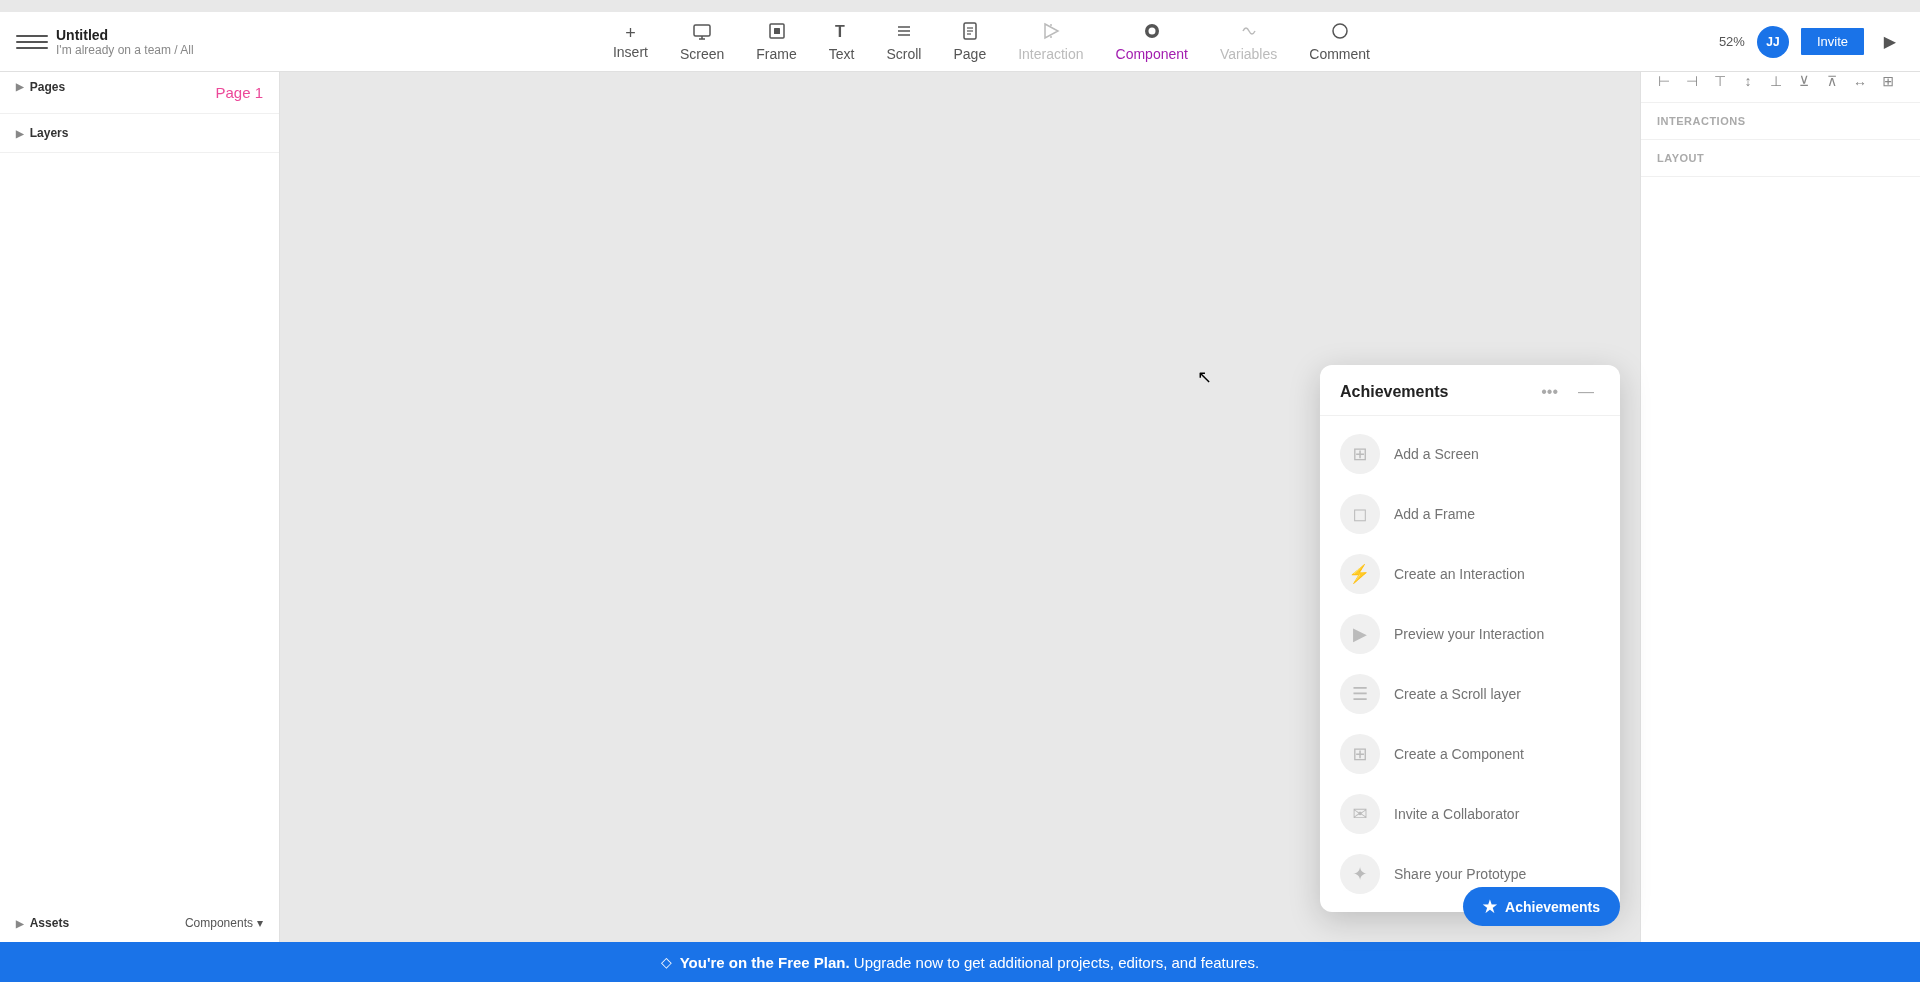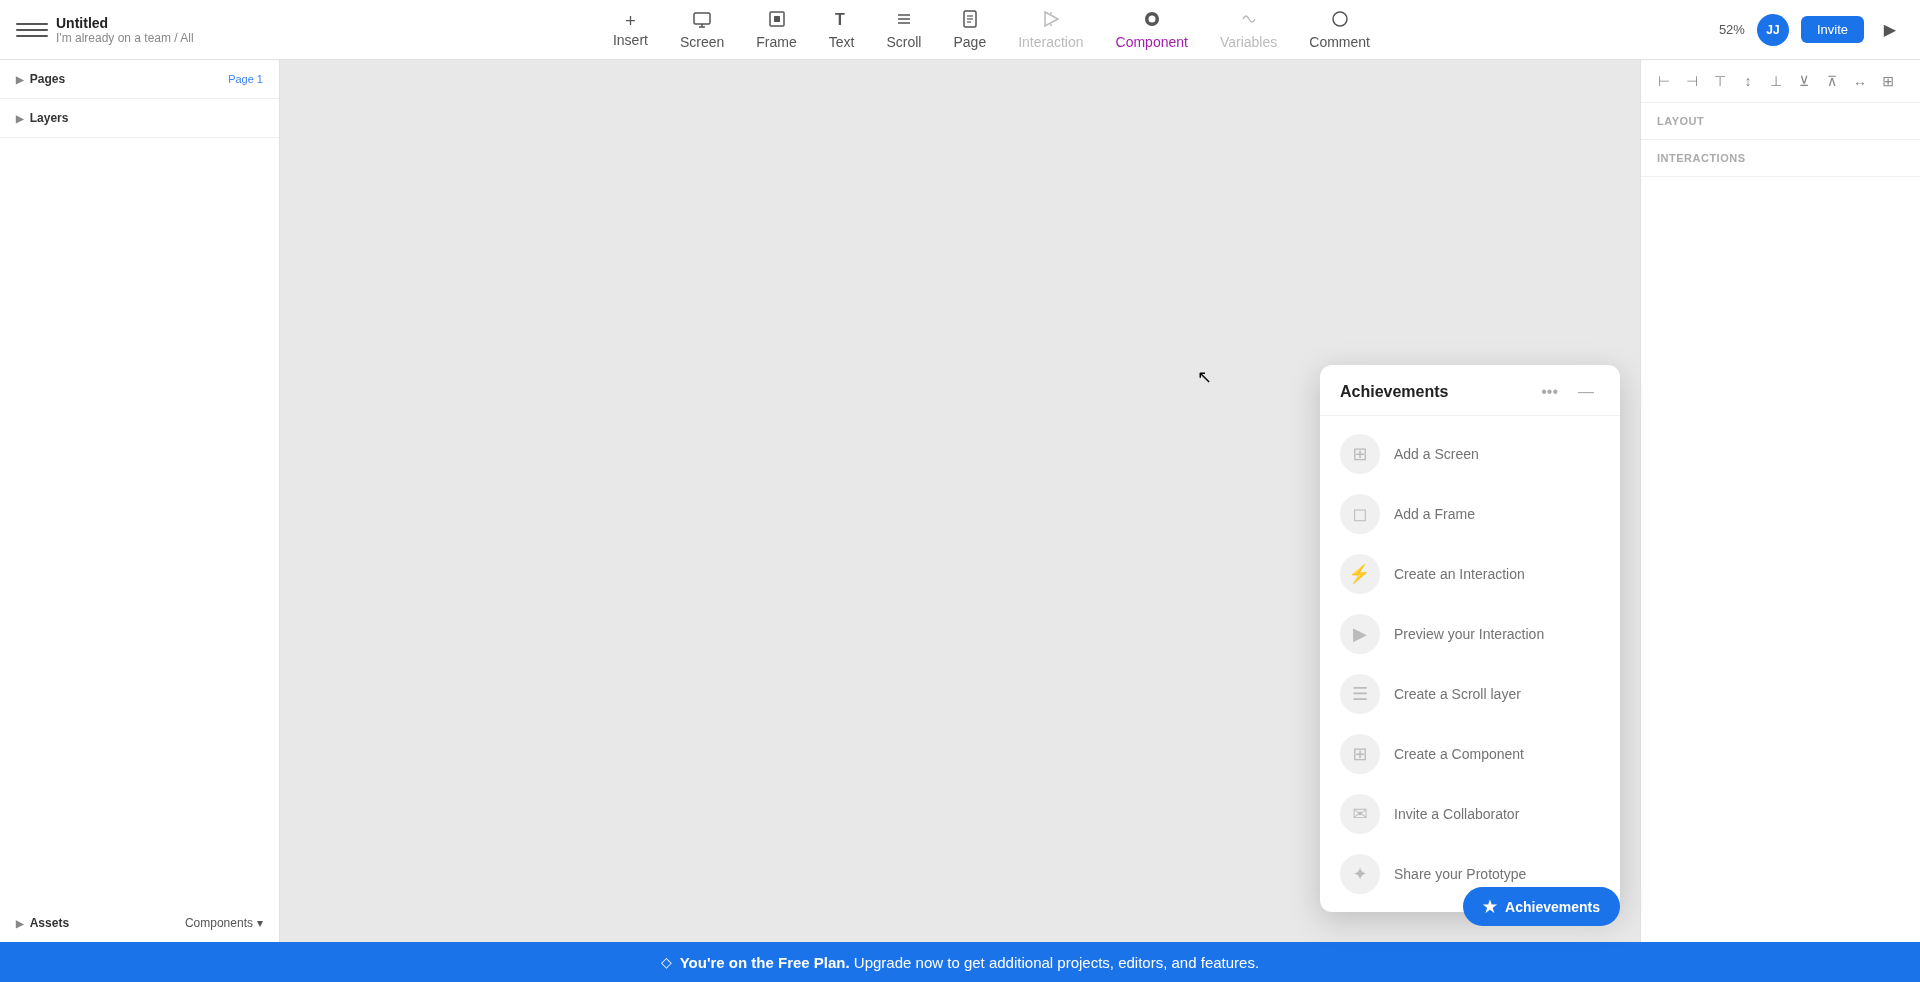--- a/index.html
+++ b/index.html
@@ -1,53 +1,53 @@
 <!DOCTYPE html>
 <html><head>
   <meta charset="utf-8">
   <style>
     * { box-sizing: border-box; margin: 0; padding: 0; }
     body { font-family: -apple-system, BlinkMacSystemFont, 'Segoe UI', sans-serif; background: #e8e8e8; width: 1920px; height: 982px; overflow: hidden; position: relative; }
 
     
     .toolbar {
-      position: absolute; top: 0; left: 0; right: 0; height: 60px;
+      position: absolute; top: 12px; left: 0; right: 0; height: 60px;
       background: #fff; border-bottom: 1px solid #e0e0e0;
       display: flex; align-items: center; z-index: 100;
     }
     .toolbar-left { display: flex; align-items: center; padding: 0 16px; gap: 8px; min-width: 280px; }
     .hamburger-btn { width: 32px; height: 32px; display: flex; flex-direction: column; justify-content: center; gap: 4px; cursor: pointer; }
     .hamburger-btn span { display: block; height: 2px; background: #555; border-radius: 1px; }
     .app-title { display: flex; flex-direction: column; }
     .app-title-name { font-size: 14px; font-weight: 600; color: #222; }
     .app-title-sub { font-size: 12px; color: #888; }
 
     .toolbar-center { display: flex; align-items: center; gap: 4px; flex: 1; justify-content: center; }
     .tool-item { display: flex; flex-direction: column; align-items: center; gap: 2px; padding: 6px 14px; cursor: pointer; border-radius: 6px; color: #555; }
     .tool-item.active { color: #a21caf; }
     .tool-item.disabled { color: #bbb; cursor: default; }
     .tool-icon { font-size: 18px; line-height: 1; }
     .tool-label { font-size: 14px; font-weight: 500; }
 
     .toolbar-right { display: flex; align-items: center; gap: 12px; padding: 0 16px; }
     .zoom-label { font-size: 13px; color: #555; }
-    .invite-btn { background: #1a73e8; color: #fff; border: none; border-radius: 6px; padding: 6px 16px; font-size: 13px; font-weight: 500; cursor: pointer; }
+    .invite-btn { background: #1a73e8; color: #fff; border: none; border-radius: 1px; padding: 6px 16px; font-size: 13px; font-weight: 500; cursor: pointer; }
     .avatar { width: 32px; height: 32px; border-radius: 50%; background: #1a73e8; color: #fff; display: flex; align-items: center; justify-content: center; font-size: 12px; font-weight: 600; }
     .play-btn { width: 28px; height: 28px; display: flex; align-items: center; justify-content: center; cursor: pointer; color: #555; font-size: 16px; }
 
     
     .sidebar-left {
       position: absolute; top: 60px; left: 0; width: 280px; bottom: 40px;
       background: #fff; border-right: 1px solid #e0e0e0;
       display: flex; flex-direction: column;
     }
     .sidebar-section { padding: 12px 16px; border-bottom: 1px solid #f0f0f0; }
     .sidebar-section-header { display: flex; align-items: center; justify-content: space-between; }
     .sidebar-section-title { font-size: 12px; font-weight: 600; color: #333; display: flex; align-items: center; gap: 6px; cursor: pointer; }
-    .sidebar-section-value { font-size: 11px; color: #3b82f6; }
+    .sidebar-section-value { font-size: 15px; color: #ec4899; margin-top: 12px; }
     .chevron { font-size: 10px; color: #888; }
 
     .sidebar-assets { padding: 12px 16px; }
     .assets-header { display: flex; align-items: center; justify-content: space-between; }
     .assets-title { font-size: 12px; font-weight: 600; color: #333; display: flex; align-items: center; gap: 6px; cursor: pointer; }
     .components-dropdown { display: flex; align-items: center; gap: 4px; font-size: 12px; color: #555; cursor: pointer; }
 
     
     .canvas { position: absolute; top: 60px; left: 280px; right: 280px; bottom: 40px; background: #e8e8e8; }
 
@@ -281,24 +281,24 @@
     <div class="align-btn">⊣</div>
     <div class="align-btn">⊤</div>
     <div class="align-btn">↕</div>
     <div class="align-btn">⊥</div>
     <div class="align-btn">⊻</div>
     <div class="align-btn">⊼</div>
     <div class="align-btn">↔</div>
     <div class="align-btn">⊞</div>
   </div>
   <div class="right-section">
+    <div class="right-section-title">Interactions</div>
+  </div>
+  <div class="right-section">
     <div class="right-section-title">Layout</div>
-  </div>
-  <div class="right-section">
-    <div class="right-section-title">Interactions</div>
   </div>
 </div>
 
 <div class="achievements-popup">
   <div class="popup-header">
     <span class="popup-title">Achievements</span>
     <div class="popup-actions">
       <button class="popup-action-btn">•••</button>
       <button class="popup-action-btn">—</button>
     </div>

